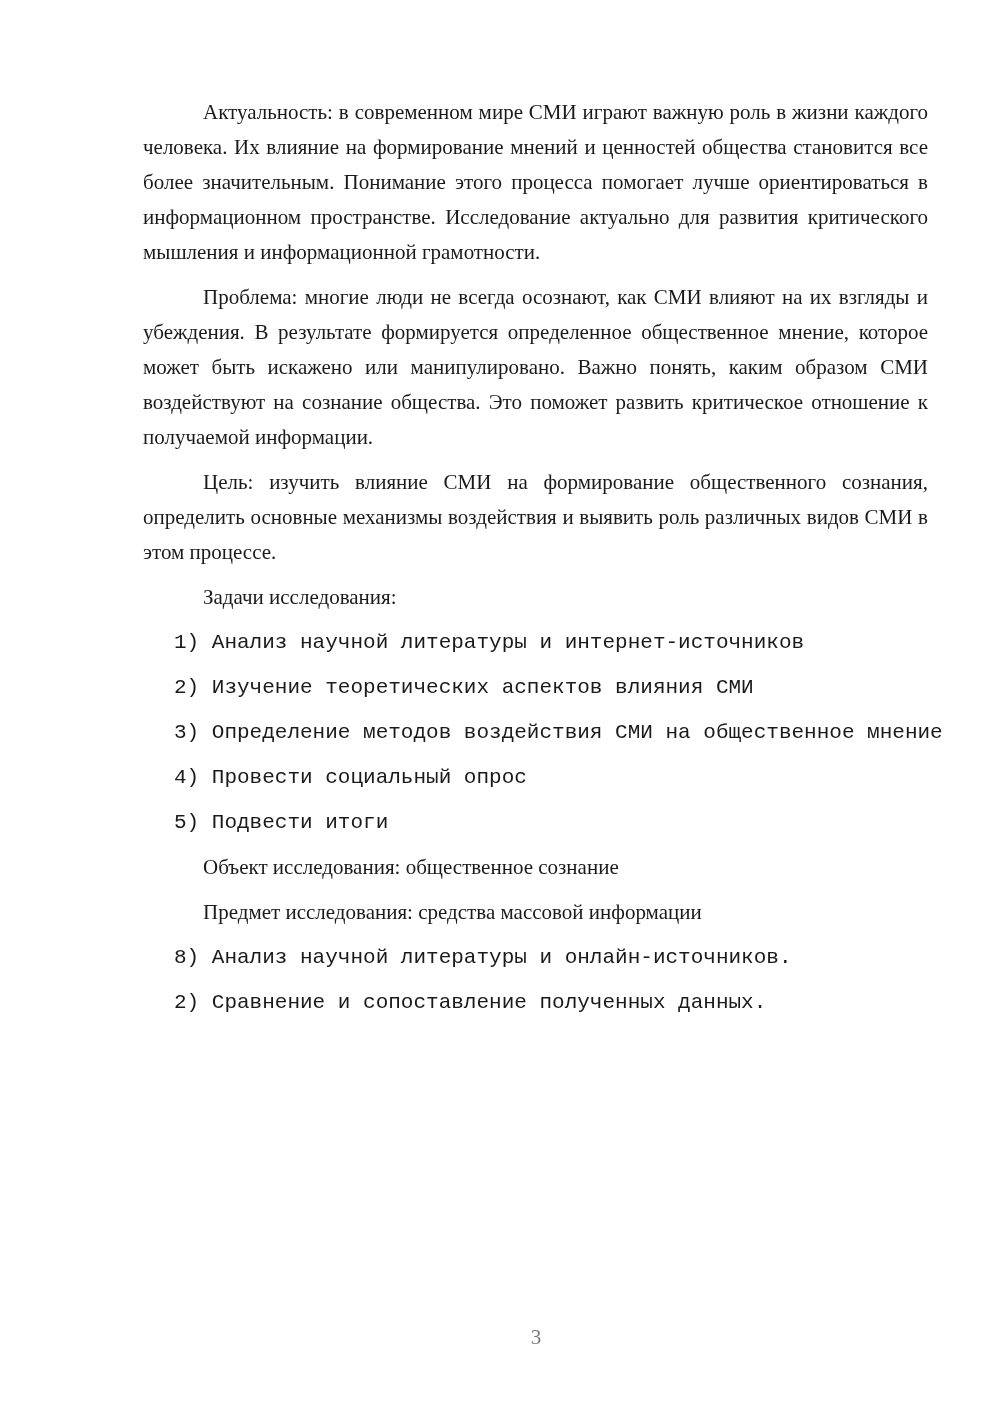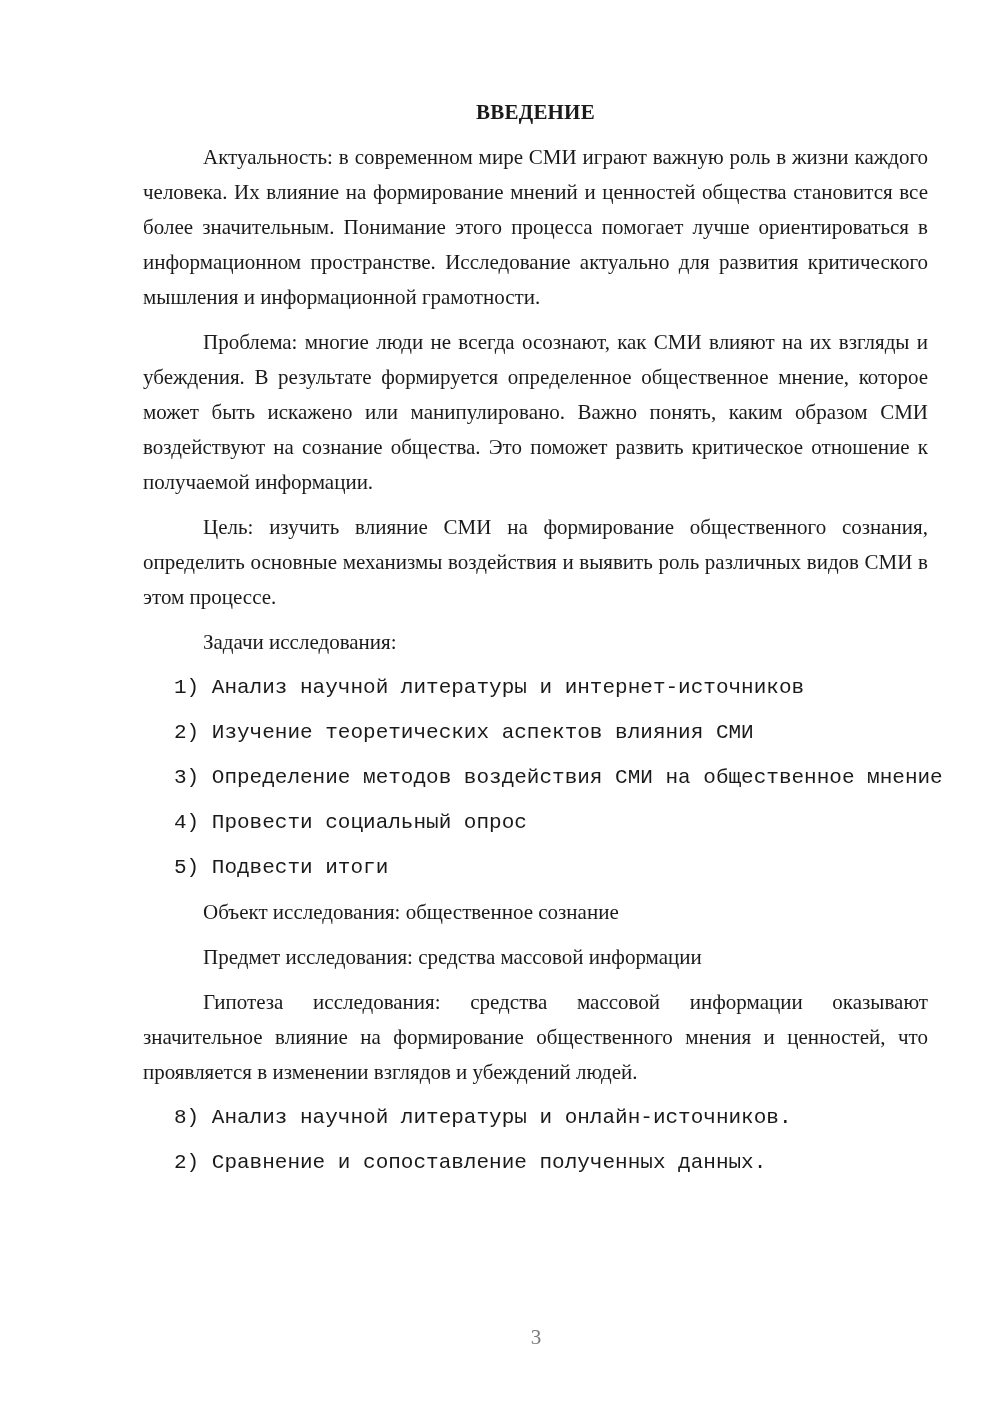--- a/index.html
+++ b/index.html
@@ -32,36 +32,34 @@
     .page-number {
       position: absolute; left: 0; width: 1072px; top: 1325px;
       text-align: center; font-size: 21px; color: #7a7a7a;
     }
   </style>
 </head>
 <body>
 
 <div class="page">
   <div class="content">
-    <div class="title">ВВЕДЕНИЕ</div>
 
     <p class="para">Актуальность: в современном мире СМИ играют важную роль в жизни каждого человека. Их влияние на формирование мнений и ценностей общества становится все более значительным. Понимание этого процесса помогает лучше ориентироваться в информационном пространстве. Исследование актуально для развития критического мышления и информационной грамотности.</p>
     <p class="para">Проблема: многие люди не всегда осознают, как СМИ влияют на их взгляды и убеждения. В результате формируется определенное общественное мнение, которое может быть искажено или манипулировано. Важно понять, каким образом СМИ воздействуют на сознание общества. Это поможет развить критическое отношение к получаемой информации.</p>
     <p class="para">Цель: изучить влияние СМИ на формирование общественного сознания, определить основные механизмы воздействия и выявить роль различных видов СМИ в этом процессе.</p>
 
     <div class="line">Задачи исследования:</div>
     <div class="item">1) Анализ научной литературы и интернет-источников</div>
     <div class="item">2) Изучение теоретических аспектов влияния СМИ</div>
     <div class="item">3) Определение методов воздействия СМИ на общественное мнение</div>
     <div class="item">4) Провести социальный опрос</div>
     <div class="item">5) Подвести итоги</div>
 
     <div class="line">Объект исследования: общественное сознание</div>
     <div class="line">Предмет исследования: средства массовой информации</div>
 
-    <p class="para">Гипотеза исследования: средства массовой информации оказывают значительное влияние на формирование общественного мнения и ценностей, что проявляется в изменении взглядов и убеждений людей.</p>
 
     <div class="item">8) Анализ научной литературы и онлайн-источников.</div>
     <div class="item">2) Сравнение и сопоставление полученных данных.</div>
   </div>
 
   <div class="page-number">3</div>
 </div>
 
 </body></html>

